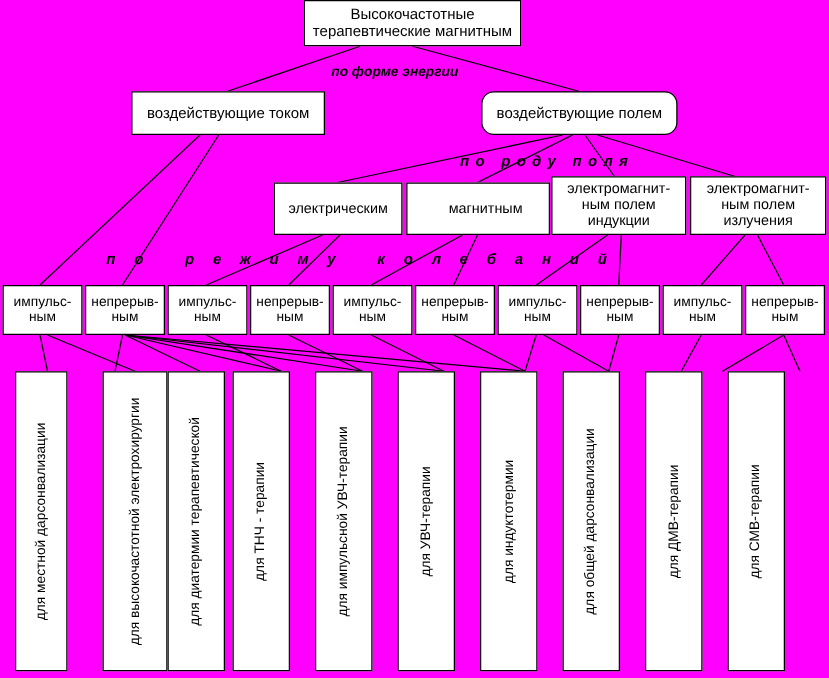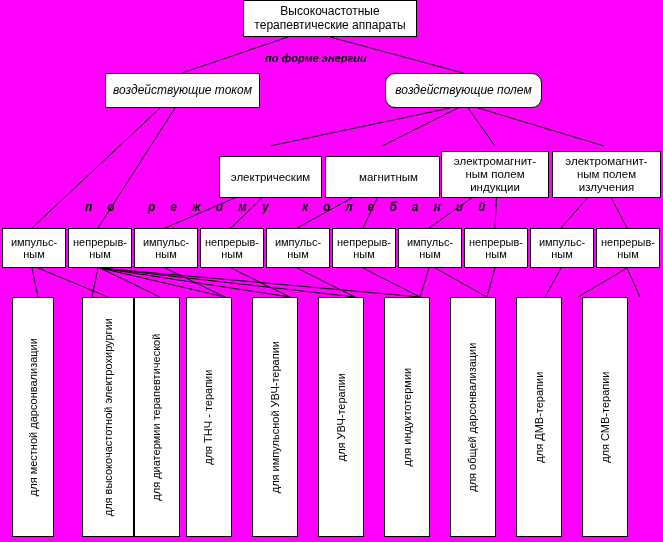--- a/index.html
+++ b/index.html
@@ -28,22 +28,22 @@
     box-sizing: border-box;
     display: flex;
     align-items: center;
     justify-content: center;
     text-align: center;
     color: #000000;
     line-height: 1.12;
     z-index: 2;
   }
   .node-root { font-size: 12px; }
-  .node-l2 { font-size: 12px; font-style: italic; }
-  .node-l3 { font-size: 11.5px; margin-top: 10px; }
+  .node-l2 { font-size: 12px; }
+  .node-l3 { font-size: 11.5px; }
   .node-l4 { font-size: 11px; }
   .node-leaf {
     font-size: 11px;
     padding: 0;
   }
   .vtext {
     display: block;
     transform: rotate(-90deg);
     white-space: nowrap;
     transform-origin: center center;
@@ -106,33 +106,34 @@
       <line x1="495" y1="268" x2="487" y2="297"></line>
       <line x1="561" y1="268" x2="545" y2="297"></line>
       <line x1="627" y1="268" x2="578" y2="297"></line>
       <line x1="627" y1="268" x2="640" y2="297"></line>
     </g>
   </svg>
 
   <div class="node node-root" style="left:243px; top:0px; width:174px; height:37px;">
     <div>
       <span>Высокочастотные</span><br>
-      <span>терапевтические аппараты</span>
+      <span>терапевтические магнитным</span>
     </div>
   </div>
 
   <div class="grouplabel gl-energy" style="left:265px; top:52px;">по форме энергии</div>
 
   <div class="node node-l2" style="left:105px; top:73px; width:155px; height:35px;">
     <span>воздействующие током</span>
   </div>
   <div class="node node-l2" style="left:385px; top:73px; width:157px; height:35px;border-radius:10px;">
     <span>воздействующие полем</span>
   </div>
 
+  <div class="grouplabel gl-field" style="left:368px; top:122px;">по роду поля</div>
 
   <div class="node node-l3" style="left:219px; top:146px; width:103px; height:42px;">
     <span>электрическим</span>
   </div>
   <div class="node node-l3" style="left:325px; top:146px; width:115px; height:42px;padding-left:12px;">
     <span>магнитным</span>
   </div>
   <div class="node node-l3" style="left:441px; top:141px; width:108px; height:47px;">
     <div>
       <span>электромагнит-</span><br>

